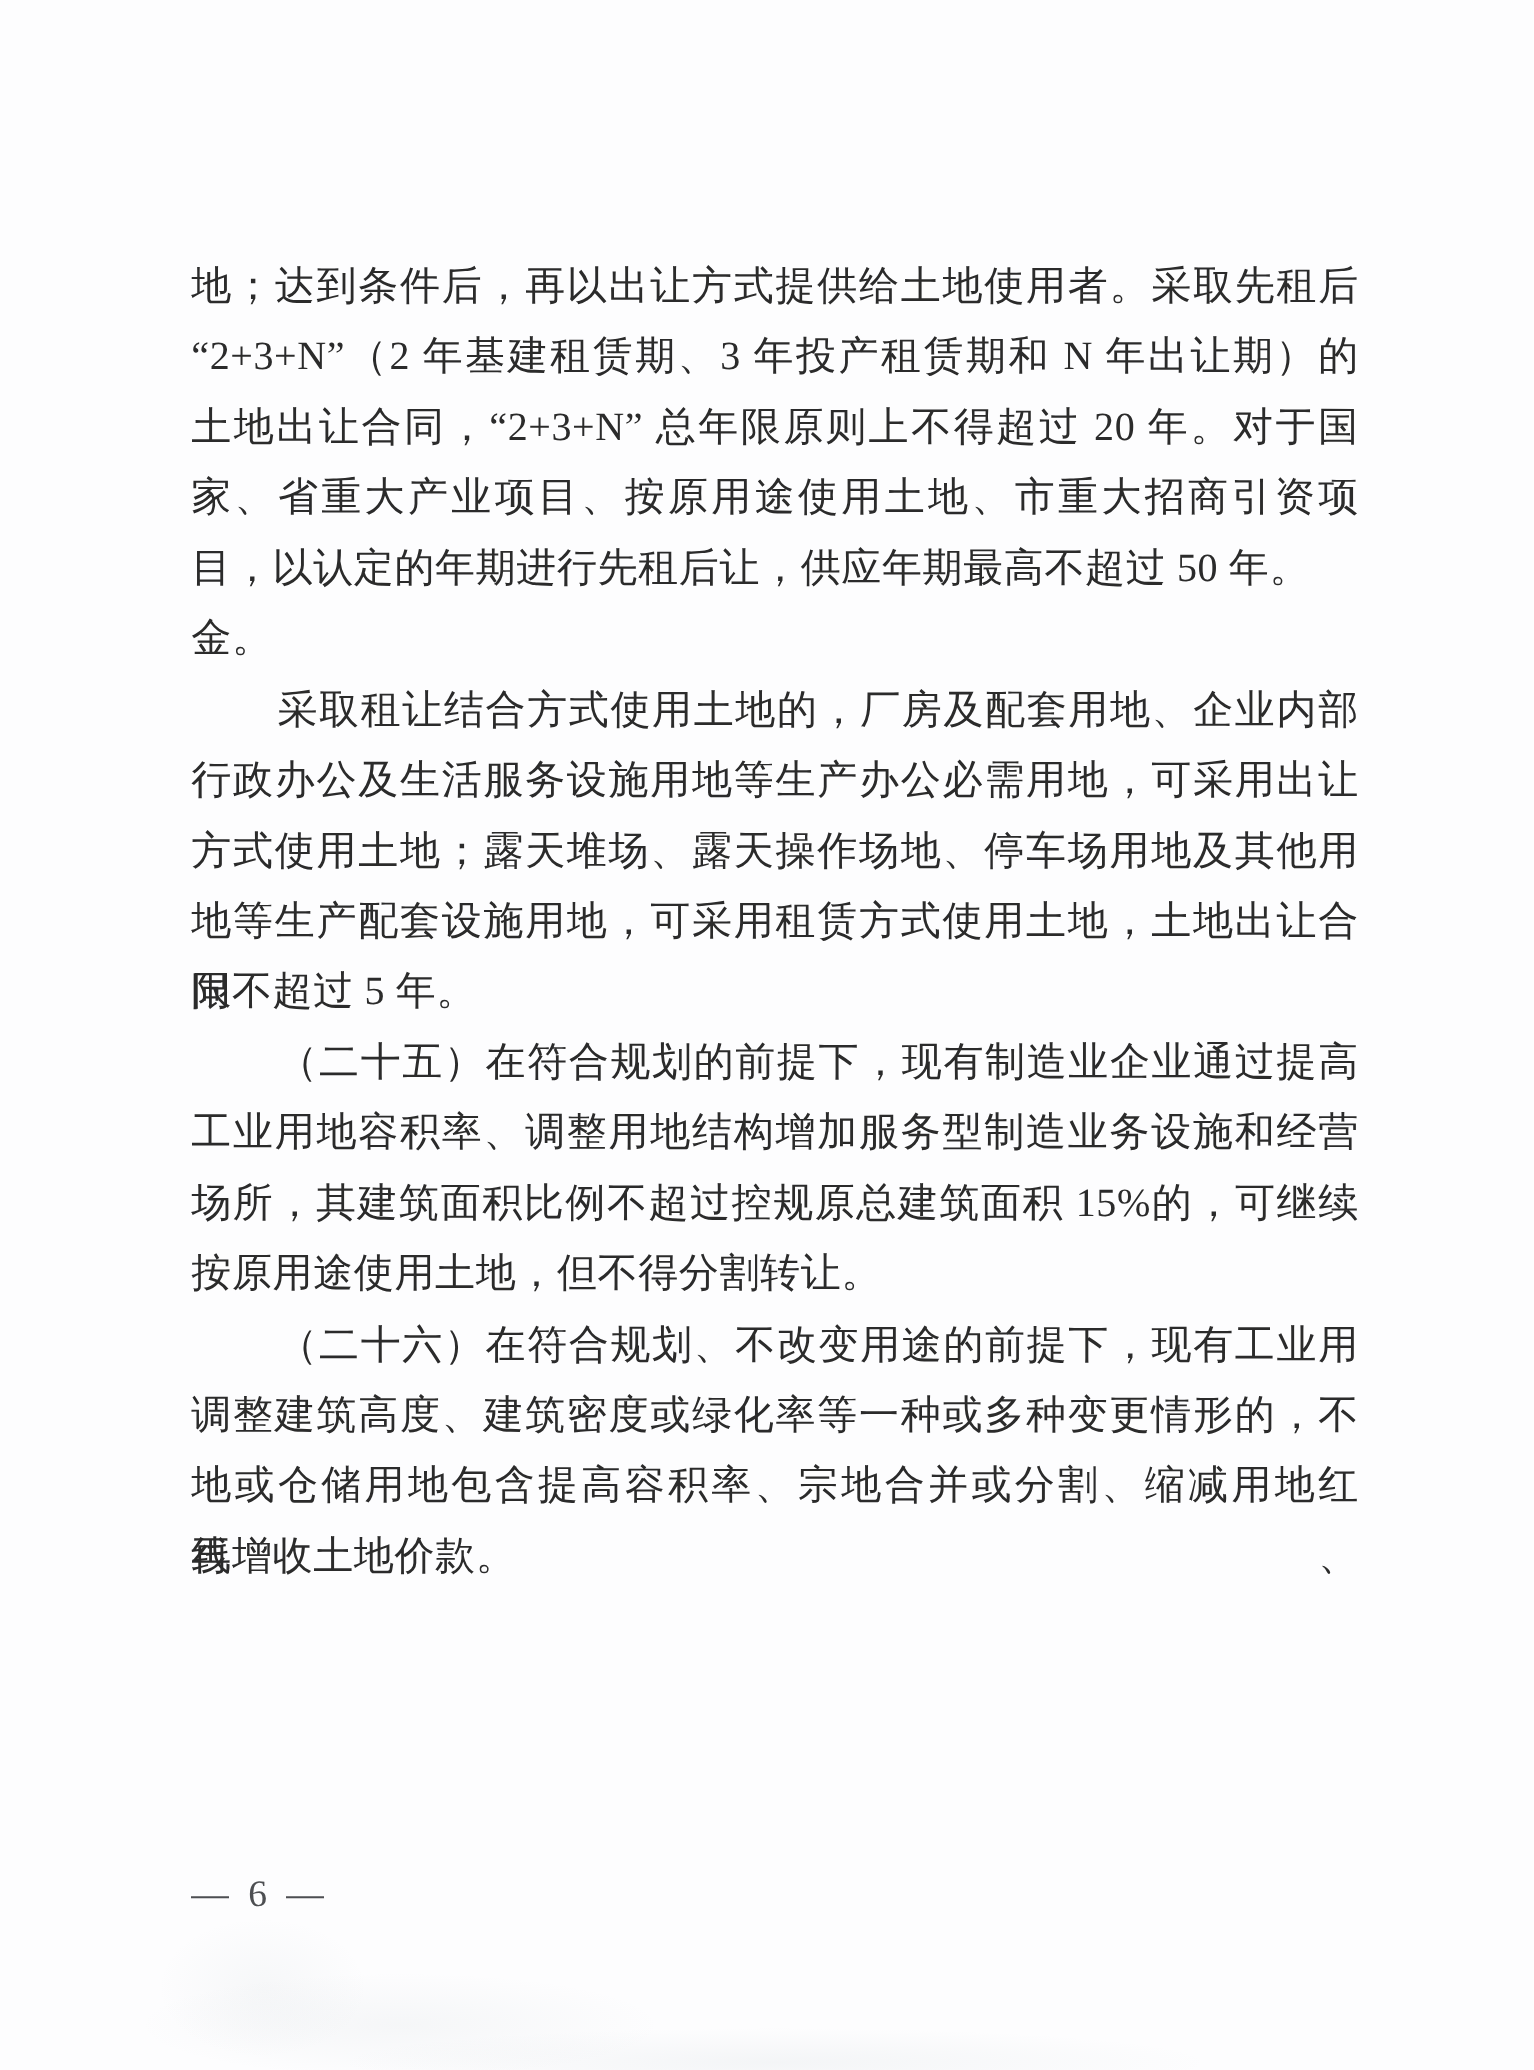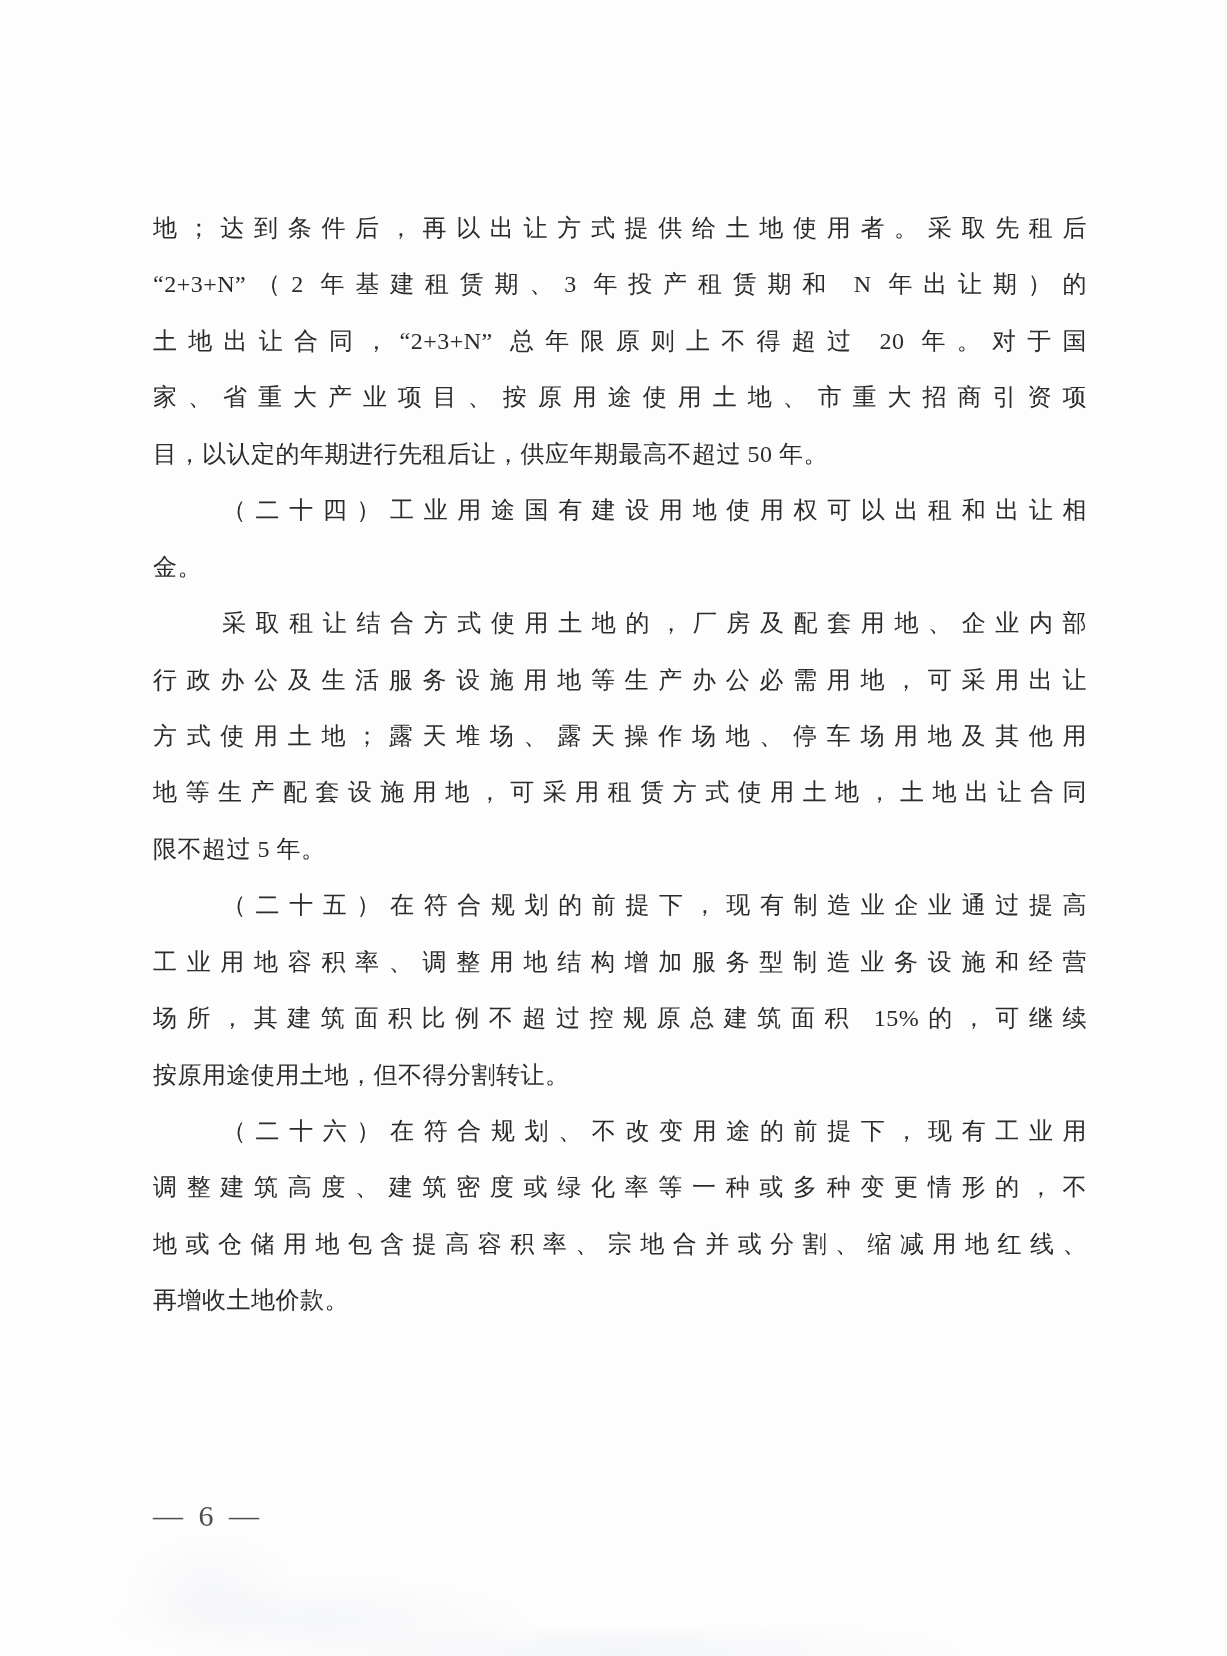--- a/index.html
+++ b/index.html
@@ -22,21 +22,21 @@
     font-family: "Liberation Serif", "DejaVu Serif", serif;
   }
   .text-column {
     position: absolute;
     left: 153px;
     top: 200px;
     width: 934px;
     color: #2b2b2b;
   }
   .line {
-    font-size: 24px;
+    font-size: 32px;
     line-height: 56.45px;
     height: 56.45px;
     white-space: nowrap;
     letter-spacing: 0.5px;
   }
   .line.fill {
     white-space: normal;
     text-align: justify;
     text-align-last: justify;
     text-justify: inter-character;
@@ -60,21 +60,20 @@
 
 <div class="page">
 
   <div class="text-column">
 
   <div class="line fill">地；达到条件后，再以出让方式提供给土地使用者。采取先租后</div>
       <div class="line fill">“2+3+N”（2 年基建租赁期、3 年投产租赁期和 N 年出让期）的</div>
       <div class="line fill">土地出让合同，“2+3+N” 总年限原则上不得超过 20 年。对于国</div>
       <div class="line fill">家、省重大产业项目、按原用途使用土地、市重大招商引资项</div>
       <div class="line">目，以认定的年期进行先租后让，供应年期最高不超过 50 年。</div>
-      <div class="line fill indent">（二十四）工业用途国有建设用地使用权可以出租和出让相</div>
       <div class="line">金。</div>
       <div class="line fill indent">采取租让结合方式使用土地的，厂房及配套用地、企业内部</div>
       <div class="line fill">行政办公及生活服务设施用地等生产办公必需用地，可采用出让</div>
       <div class="line fill">方式使用土地；露天堆场、露天操作场地、停车场用地及其他用</div>
       <div class="line fill">地等生产配套设施用地，可采用租赁方式使用土地，土地出让合同</div>
       <div class="line">限不超过 5 年。</div>
       <div class="line fill indent">（二十五）在符合规划的前提下，现有制造业企业通过提高</div>
       <div class="line fill">工业用地容积率、调整用地结构增加服务型制造业务设施和经营</div>
       <div class="line fill">场所，其建筑面积比例不超过控规原总建筑面积 15%的，可继续</div>
       <div class="line">按原用途使用土地，但不得分割转让。</div>

